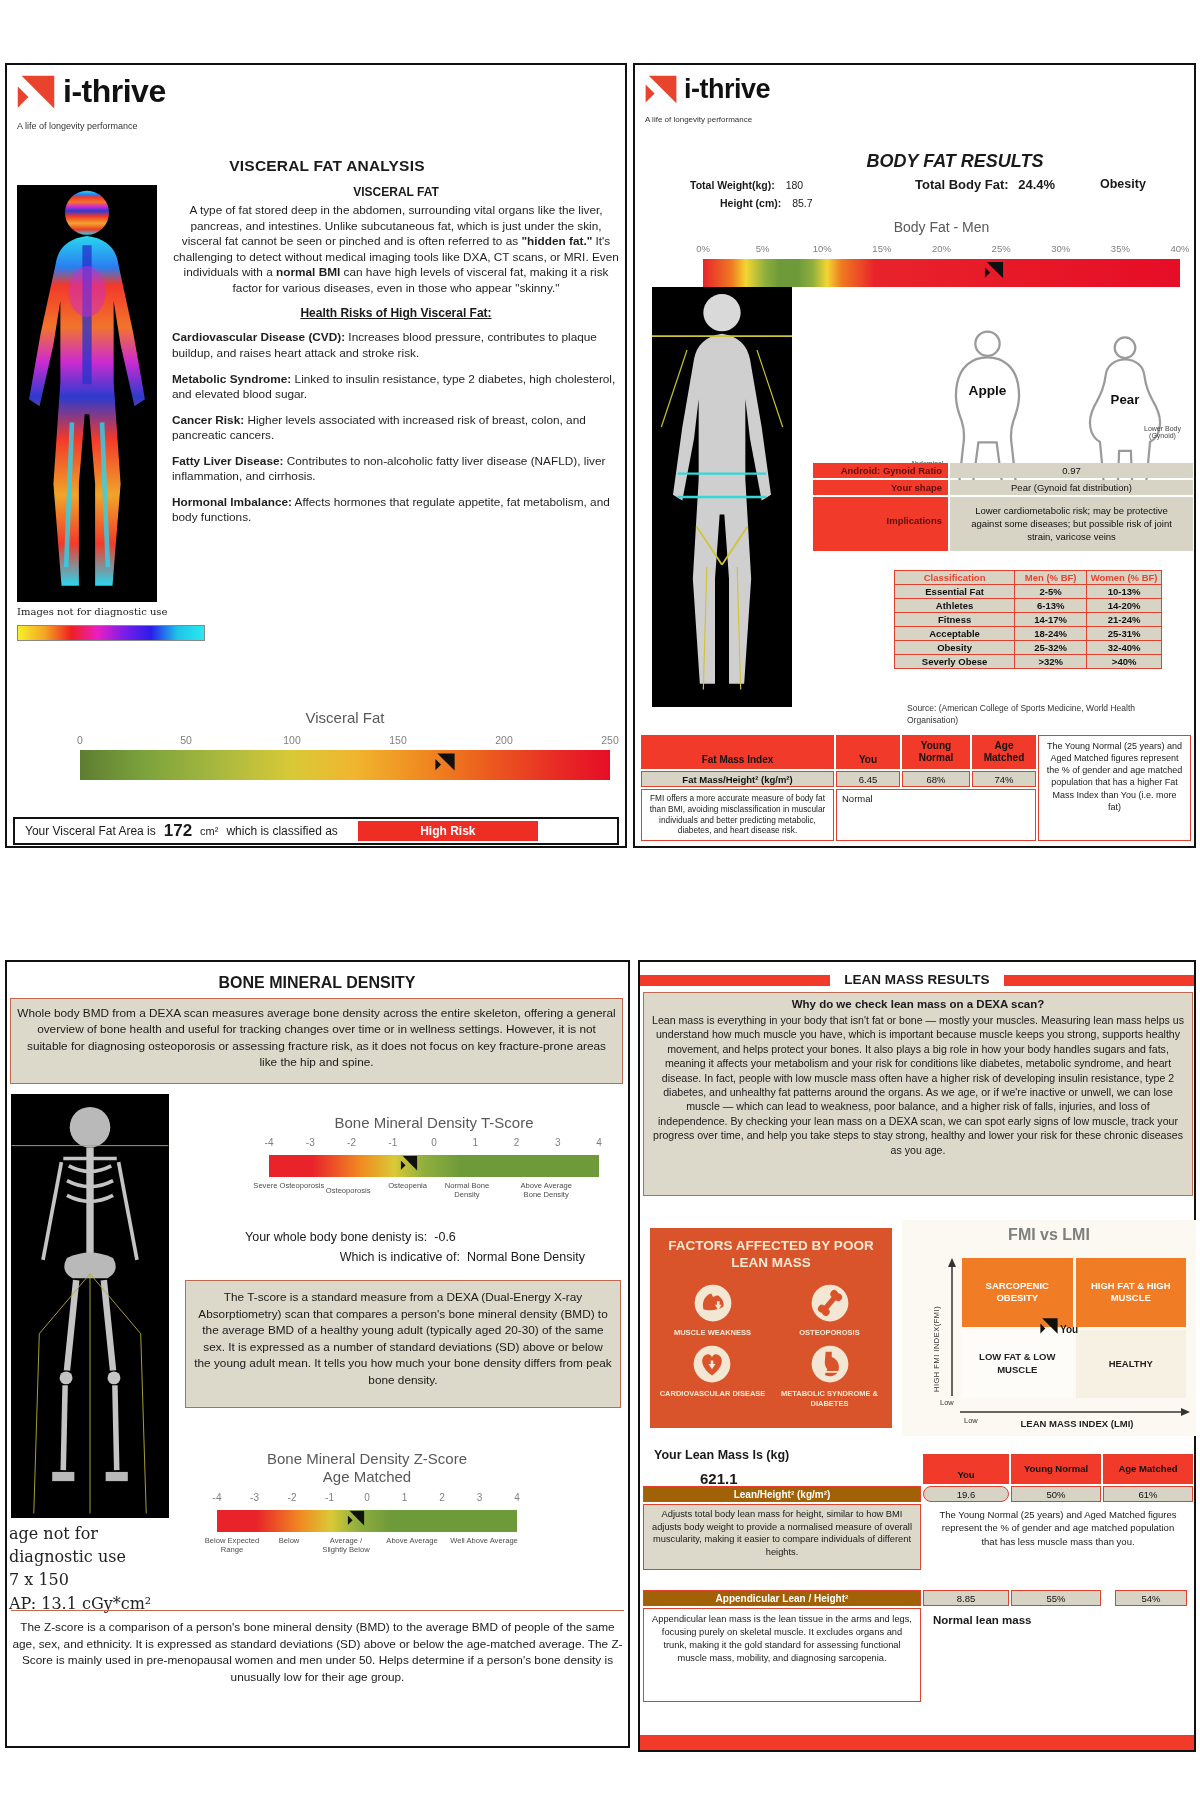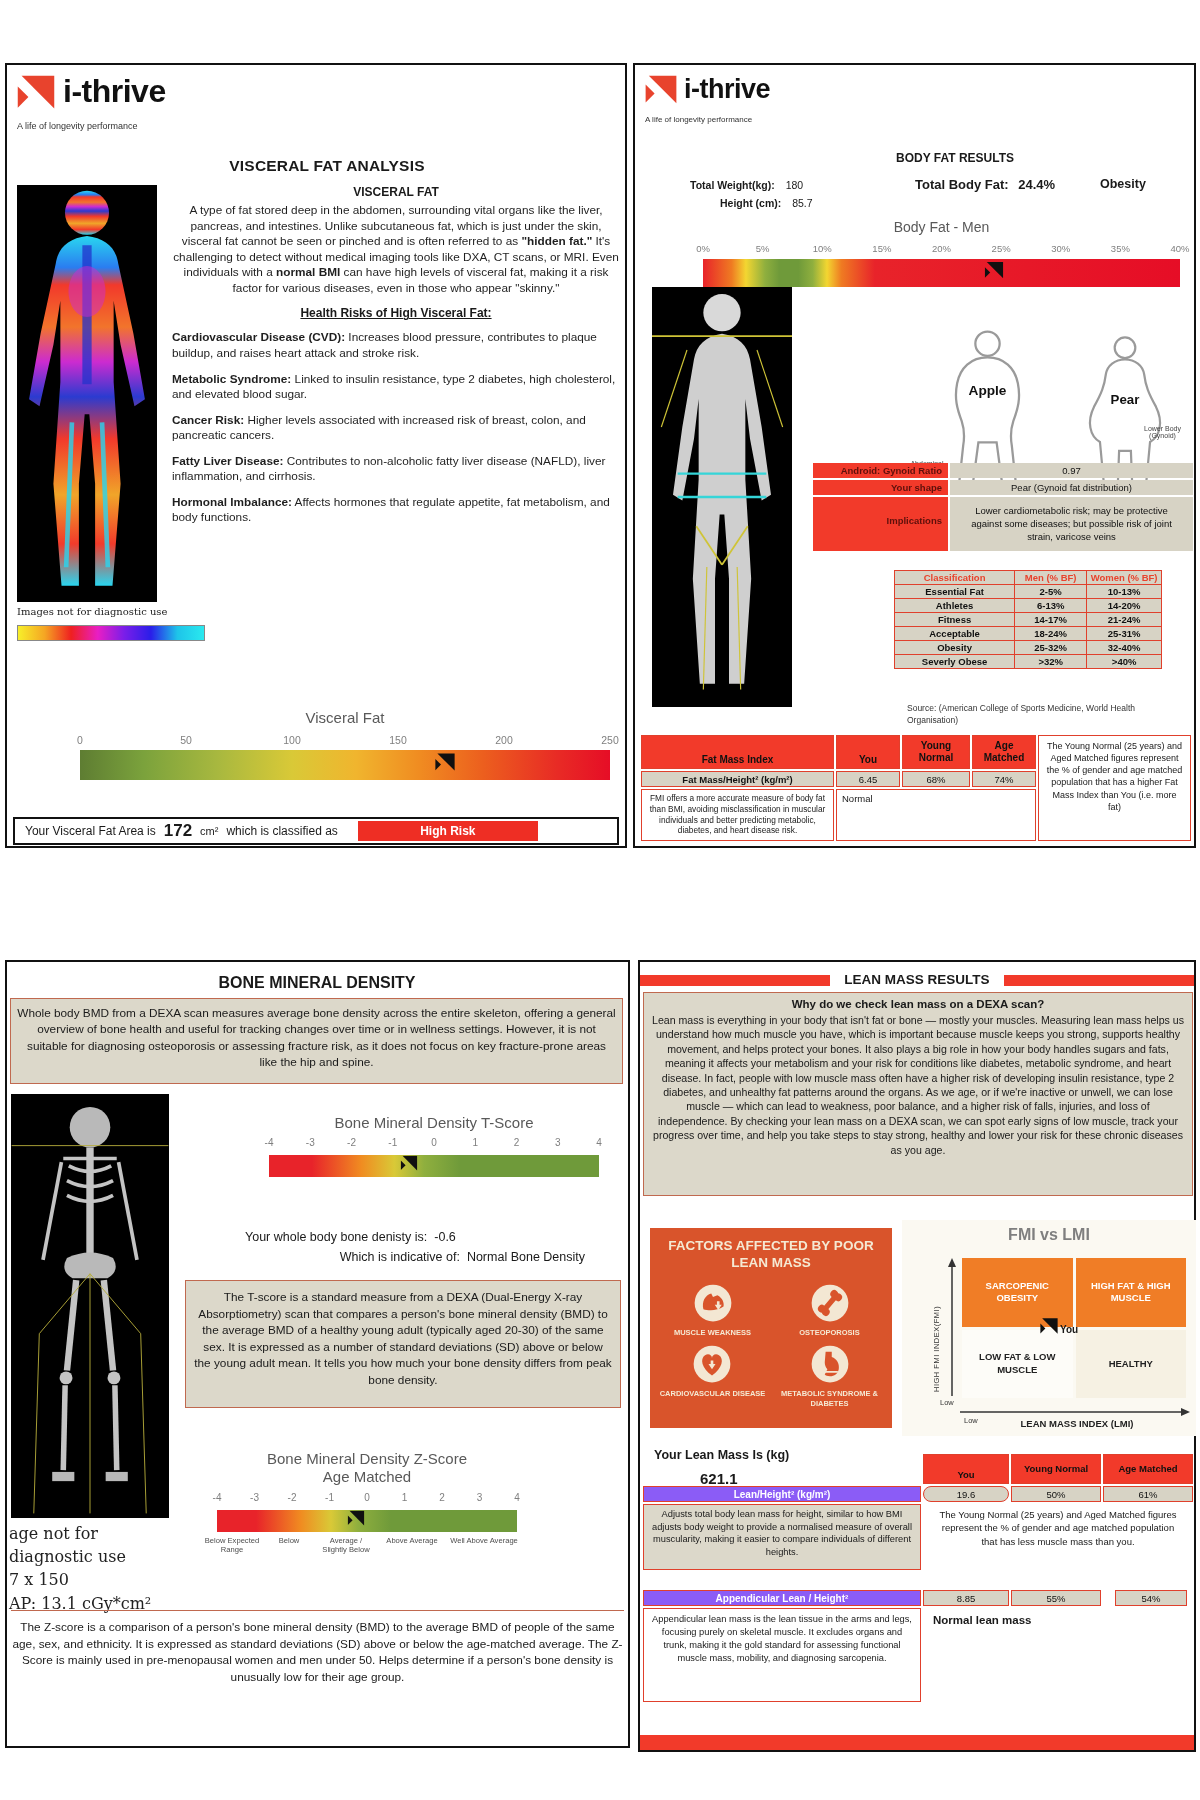--- a/index.html
+++ b/index.html
@@ -27,21 +27,21 @@
   .grad-thermal{background:linear-gradient(90deg,#f7ef2a,#f5a623,#ef2020,#e91ec4,#7a1ee9,#2a1ee9,#1ec4e9,#2ae9ef);}
   
   .beigebox{background:#dcd8ca;border:1px solid #c0694f;}
   
   .ratio-label{background:#f23a2a;color:#5e100b;font-weight:bold;text-align:right;}
   .ratio-value{background:#d7d3c5;color:#111;text-align:center;}
   .cls-table{border-collapse:collapse;width:100%;background:#d7d3c5;}
   .cls-table td{border:1px solid #e0402c;font-size:9.5px;padding:1px 2px;text-align:center;font-weight:bold;color:#111;}
   .cls-table .hdr td{color:#e8432d;}
   .redhead{background:#f23a2a;color:#111;font-weight:bold;text-align:center;}
-  .redbar{background:#8b5cf6;color:#fff;font-weight:bold;text-align:center;}
+  .redbar{background:#a16207;color:#fff;font-weight:bold;text-align:center;}
   .beigecell{background:#d7d3c5;color:#111;text-align:center;font-weight:bold;}
   .thin-red{border:1px solid #e0402c;}
   .p-txt{font-size:11.8px;line-height:1.32;color:#1f1f1f;}
   .badge{background:#ee2e24;color:#fff;font-weight:bold;text-align:center;}
   
   .quad-orange{background:#f07d26;color:#fff;font-weight:bold;}
   .quad-light{background:#f6f1e3;color:#222;font-weight:bold;}
   .vlabel{writing-mode:vertical-rl;transform:rotate(180deg);letter-spacing:.5px;}
   .factor-label{color:#f5e9d3;font-weight:bold;font-size:7.5px;text-align:center;line-height:1.25;}
 </style>
@@ -137,21 +137,21 @@
     <span class="brand-icon">
       <svg width="32" height="32" viewBox="0 0 100 100">
           <polygon points="12,2 98,2 98,88" fill="#e8432d"></polygon>
           <polygon points="2,30 30,58 2,86" fill="#e8432d"></polygon>
         </svg>
     </span>
     <span class="brand-name" style="font-size:27px;line-height:1.05;">i-thrive</span>
   </div>
   <div class="abs tagline" style="left:10px;top:50px;font-size:8px;">A life of longevity performance</div>
 
-  <div class="abs center" style="left:180px;top:86px;width:280px;font-weight:bold;font-size:12px;">BODY FAT RESULTS</div>
+  <div class="abs center" style="left:180px;top:86px;width:280px;font-weight:bold;font-size:18px;font-style:italic;">BODY FAT RESULTS</div>
 
   <div class="abs" style="left:55px;top:114px;font-size:10.5px;">
     <b>Total Weight(kg):</b>
     <span style="margin-left:8px;">180</span>
   </div>
   <div class="abs" style="left:85px;top:132px;font-size:10.5px;">
     <b>Height (cm):</b>
     <span style="margin-left:8px;">85.7</span>
   </div>
   <div class="abs" style="left:280px;top:112px;font-size:13px;">
@@ -339,20 +339,27 @@
       <span class="tick" style="left:87.5%">3</span>
       <span class="tick" style="left:100%">4</span>
     </div>
     <div class="gbar grad-score" style="height:22px;margin-top:4px;">
       <span class="gmark" style="left: 42.5%;">
         <svg width="17" height="17" viewBox="0 0 100 100">
             <polygon points="12,2 98,2 98,88"></polygon>
             <polygon points="2,30 30,58 2,86"></polygon>
           </svg>
       </span>
+    </div>
+    <div class="zrow" style="height:28px;margin-top:5px;">
+      <span class="zlab" style="left:6%;width:80px;">Severe Osteoporosis</span>
+      <span class="zlab" style="left:24%;width:60px;top:5px;">Osteoporosis</span>
+      <span class="zlab" style="left:42%;width:60px;">Osteopenia</span>
+      <span class="zlab" style="left:60%;width:56px;">Normal Bone Density</span>
+      <span class="zlab" style="left:84%;width:70px;">Above Average Bone Density</span>
     </div>
   </div>
 
   <div class="abs" style="left:238px;top:268px;width:360px;font-size:12.5px;">
     <div><span>Your whole body bone denisty is:</span>&nbsp;&nbsp;<span>-0.6</span></div>
     <div style="margin-top:6px;text-align:right;width:340px;"><span>Which is indicative of:</span>&nbsp;&nbsp;<span>Normal Bone Density</span></div>
   </div>
 
   <div class="abs center" style="left:178px;top:318px;width:436px;height:128px;background:#dcd8ca;border:1px solid #c0694f;font-size:11.8px;line-height:1.4;padding:8px 8px;">The T-score is a standard measure from a DEXA (Dual-Energy X-ray Absorptiometry) scan that compares a person's bone mineral density (BMD) to the average BMD of a healthy young adult (typically aged 20-30) of the same sex.  It is expressed as a number of standard deviations (SD) above or below the young adult mean.  It tells you how much your bone density differs from peak bone density.</div>
 

